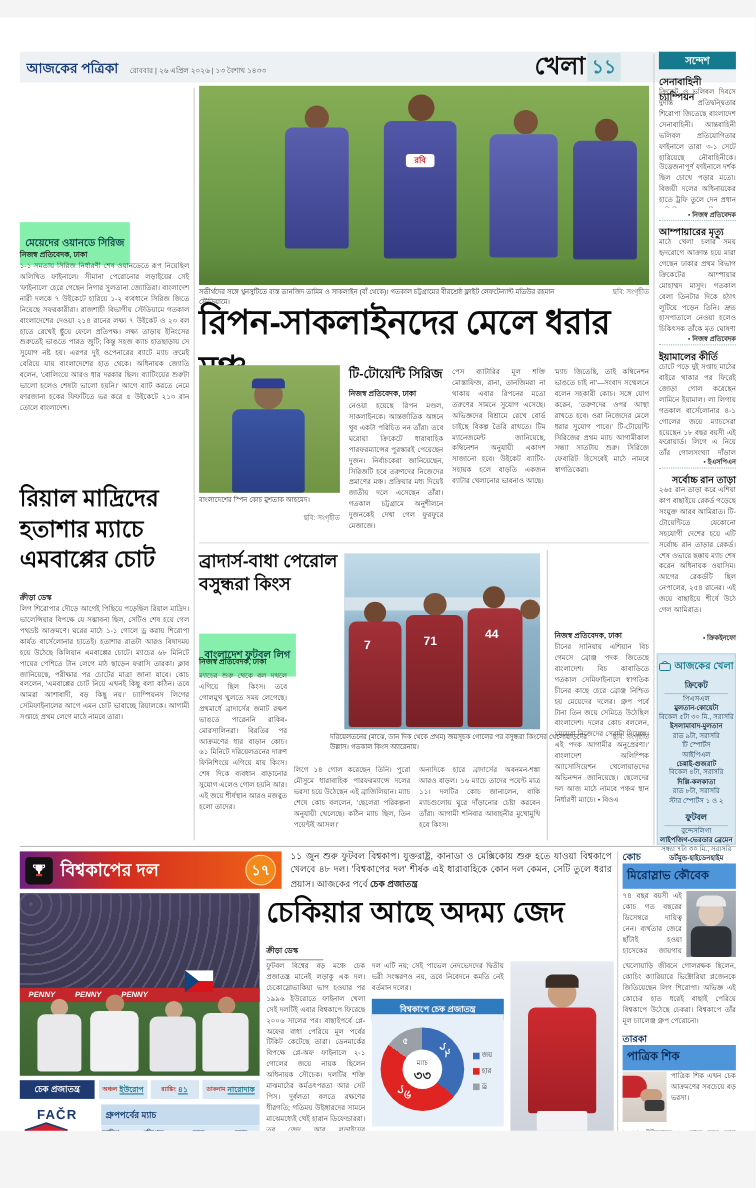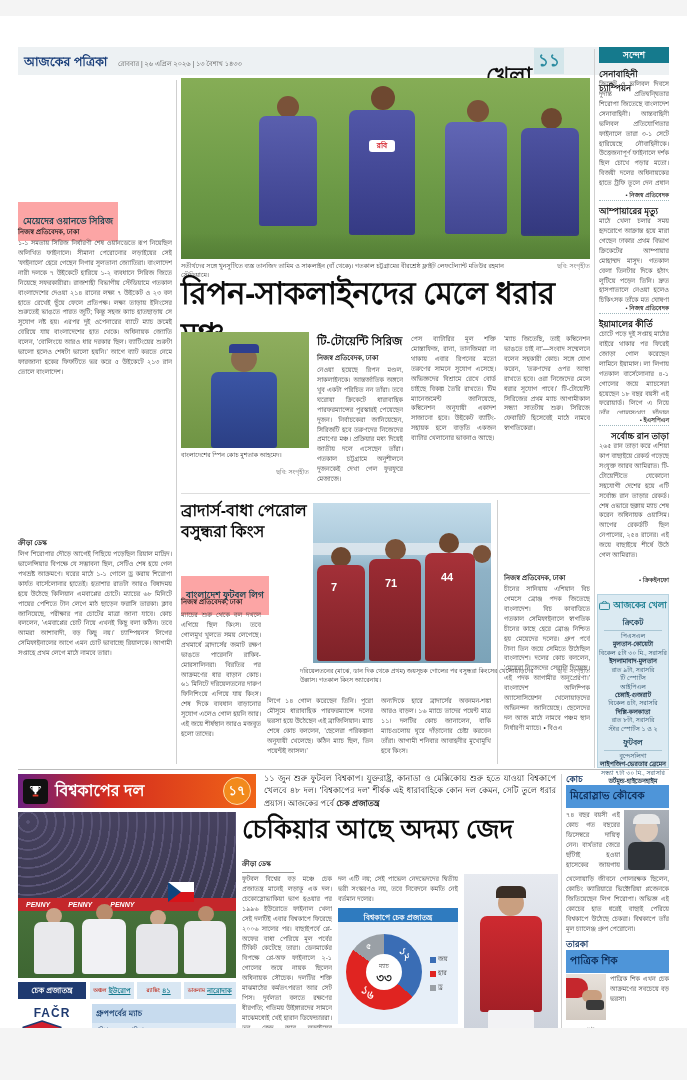--- a/index.html
+++ b/index.html
@@ -1,20 +1,20 @@
 <!DOCTYPE html>
 <html><head>
 <meta charset="utf-8">
 <style>
   html,body{margin:0;padding:0;background:#f4f4f4;font-family:"Liberation Sans",sans-serif;}
   #page{position:relative;width:687px;height:1012px;background:#ffffff;overflow:hidden;color:#222;margin:16px auto;}
   .abs{position:absolute;}
   .t{font-size:6.4px;line-height:1.55;text-align:justify;color:#3b3b3b;overflow:hidden;}
   .hl{font-weight:bold;color:#0c0c0c;line-height:1.32;}
-  .chip{background:#fca5a5;color:#0e3d4a;font-weight:bold;display:inline-block;padding:12px 5px;font-size:9px;}
+  .chip{background:#86efac;color:#0e3d4a;font-weight:bold;display:inline-block;padding:12px 5px;font-size:9px;}
   .byline{font-size:6.8px;font-weight:bold;color:#1d1d1d;}
   .caption{font-size:6.2px;color:#333;line-height:1.4;}
   .credit{color:#666;}
   .vrule{width:1px;background:#cfcfcf;}
   .hrule{height:1px;background:#c9c9c9;}
   .sec-bar{background:#157a8d;color:#fff;font-weight:bold;text-align:center;}
   .sd-title{font-size:8.6px;font-weight:bold;color:#101010;}
   .sd-sign{font-size:6px;color:#333;text-align:right;font-weight:bold;}
   .sd-div{border-top:1px dotted #9fb7bd;}
   .photo{overflow:hidden;position:absolute;}
@@ -35,27 +35,28 @@
   .slice-label{position:absolute;color:#fff;font-weight:bold;}
 </style>
 </head>
 <body>
 
 <div id="page">
 
   <div class="abs" style="left:18px;top:31px;width:651px;height:28px;background:#edf1f3;"></div>
   <div class="abs" style="left:24px;top:37px;font-size:12.5px;font-weight:bold;color:#1b3f7a;">আজকের পত্রিকা</div>
   <div class="abs" style="left:118px;top:42px;font-size:6.6px;color:#555;">রোববার | ২৬ এপ্রিল ২০২৬ | ১৩ বৈশাখ ১৪৩৩</div>
-  <div class="abs" style="left:486px;top:42px;font-size:22px;font-weight:bold;color:#101010;">খেলা</div>
+  <div class="abs" style="left:486px;top:26px;font-size:22px;font-weight:bold;color:#101010;">খেলা</div>
   <div class="abs" style="left:534px;top:32px;width:30px;height:26px;background:#d4e6ea;color:#2a8ba0;font-size:17px;font-weight:bold;display:flex;align-items:center;justify-content:center;">১১</div>
 
   <div class="abs" style="left:18px;top:186px;"><span class="chip">মেয়েদের ওয়ানডে সিরিজ</span></div>
   <div class="abs byline" style="left:18px;top:210px;">নিজস্ব প্রতিবেদক, ঢাকা</div>
   <div class="abs t" style="left:18px;top:222px;width:154px;height:192px;">১-১ সমতায় সিরিজ নির্ধারণী শেষ ওয়ানডেতে রূপ নিয়েছিল অলিখিত ফাইনালে। সীমানা পেরোনোর লড়াইয়ের সেই 'ফাইনালে' হেরে গেছেন নিগার সুলতানা জ্যোতিরা। বাংলাদেশ নারী দলকে ৭ উইকেটে হারিয়ে ১-২ ব্যবধানে সিরিজ জিতে নিয়েছে সফরকারীরা। রাজশাহী বিভাগীয় স্টেডিয়ামে গতকাল বাংলাদেশের দেওয়া ২১৪ রানের লক্ষ্য ৭ উইকেট ও ২৩ বল হাতে রেখেই ছুঁয়ে ফেলে প্রতিপক্ষ। লক্ষ্য তাড়ায় ইনিংসের শুরুতেই ভাঙতে পারত জুটি; কিন্তু সহজ ক্যাচ হাতছাড়ায় সে সুযোগ নষ্ট হয়। এরপর দুই ওপেনারের ব্যাটে ম্যাচ ক্রমেই বেরিয়ে যায় বাংলাদেশের হাত থেকে। অধিনায়ক জ্যোতি বলেন, 'বোলিংয়ে আরও ধার দরকার ছিল। ব্যাটিংয়ের শুরুটা ভালো হলেও শেষটা ভালো হয়নি।' আগে ব্যাট করতে নেমে ফারজানা হকের ফিফটিতে ভর করে ৫ উইকেটে ২১৩ রান তোলে বাংলাদেশ।</div>
 
+  <div class="abs hl" style="left:18px;top:424px;width:152px;font-size:21px;">রিয়াল মাদ্রিদের হতাশার ম্যাচে এমবাপ্পের চোট</div>
   <div class="abs byline" style="left:18px;top:521px;">ক্রীড়া ডেস্ক</div>
   <div class="abs t" style="left:18px;top:533px;width:154px;height:215px;">লিগ শিরোপার দৌড়ে আগেই পিছিয়ে পড়েছিল রিয়াল মাদ্রিদ। ভালেন্সিয়ার বিপক্ষে যে সম্ভাবনা ছিল, সেটিও শেষ হয়ে গেল পথভ্রষ্ট আক্রমণে। ঘরের মাঠে ১-১ গোলে ড্র করায় শিরোপা কার্যত বার্সেলোনার হাতেই। হতাশার রাতটা আরও বিষাদময় হয়ে উঠেছে কিলিয়ান এমবাপ্পের চোটে। ম্যাচের ৬৮ মিনিটে পায়ের পেশিতে টান লেগে মাঠ ছাড়েন ফরাসি তারকা। ক্লাব জানিয়েছে, পরীক্ষার পর চোটের মাত্রা জানা যাবে। কোচ বললেন, 'এমবাপ্পের চোট নিয়ে এখনই কিছু বলা কঠিন। তবে আমরা আশাবাদী, বড় কিছু নয়।' চ্যাম্পিয়নস লিগের সেমিফাইনালের আগে এমন চোট ভাবাচ্ছে রিয়ালকে। আগামী সপ্তাহে প্রথম লেগে মাঠে নামবে তারা।</div>
 
   <div class="abs vrule" style="left:176px;top:64px;height:684px;"></div>
 
   <div class="photo" style="left:181px;top:62px;width:409px;height:181px;background:linear-gradient(180deg,#86ad56 0%,#6f9c48 55%,#5d8a3c 100%);">
     <div class="head" style="left:96px;top:18px;width:22px;height:22px;background:#7a5239;"></div>
     <div class="torso" style="left:78px;top:38px;width:58px;height:110px;background:linear-gradient(180deg,#5a5fae,#3c418e);"></div>
     <div class="head" style="left:190px;top:8px;width:24px;height:24px;background:#6e4830;"></div>
     <div class="torso" style="left:168px;top:32px;width:66px;height:125px;background:linear-gradient(180deg,#5257a8,#353a84);"></div>

